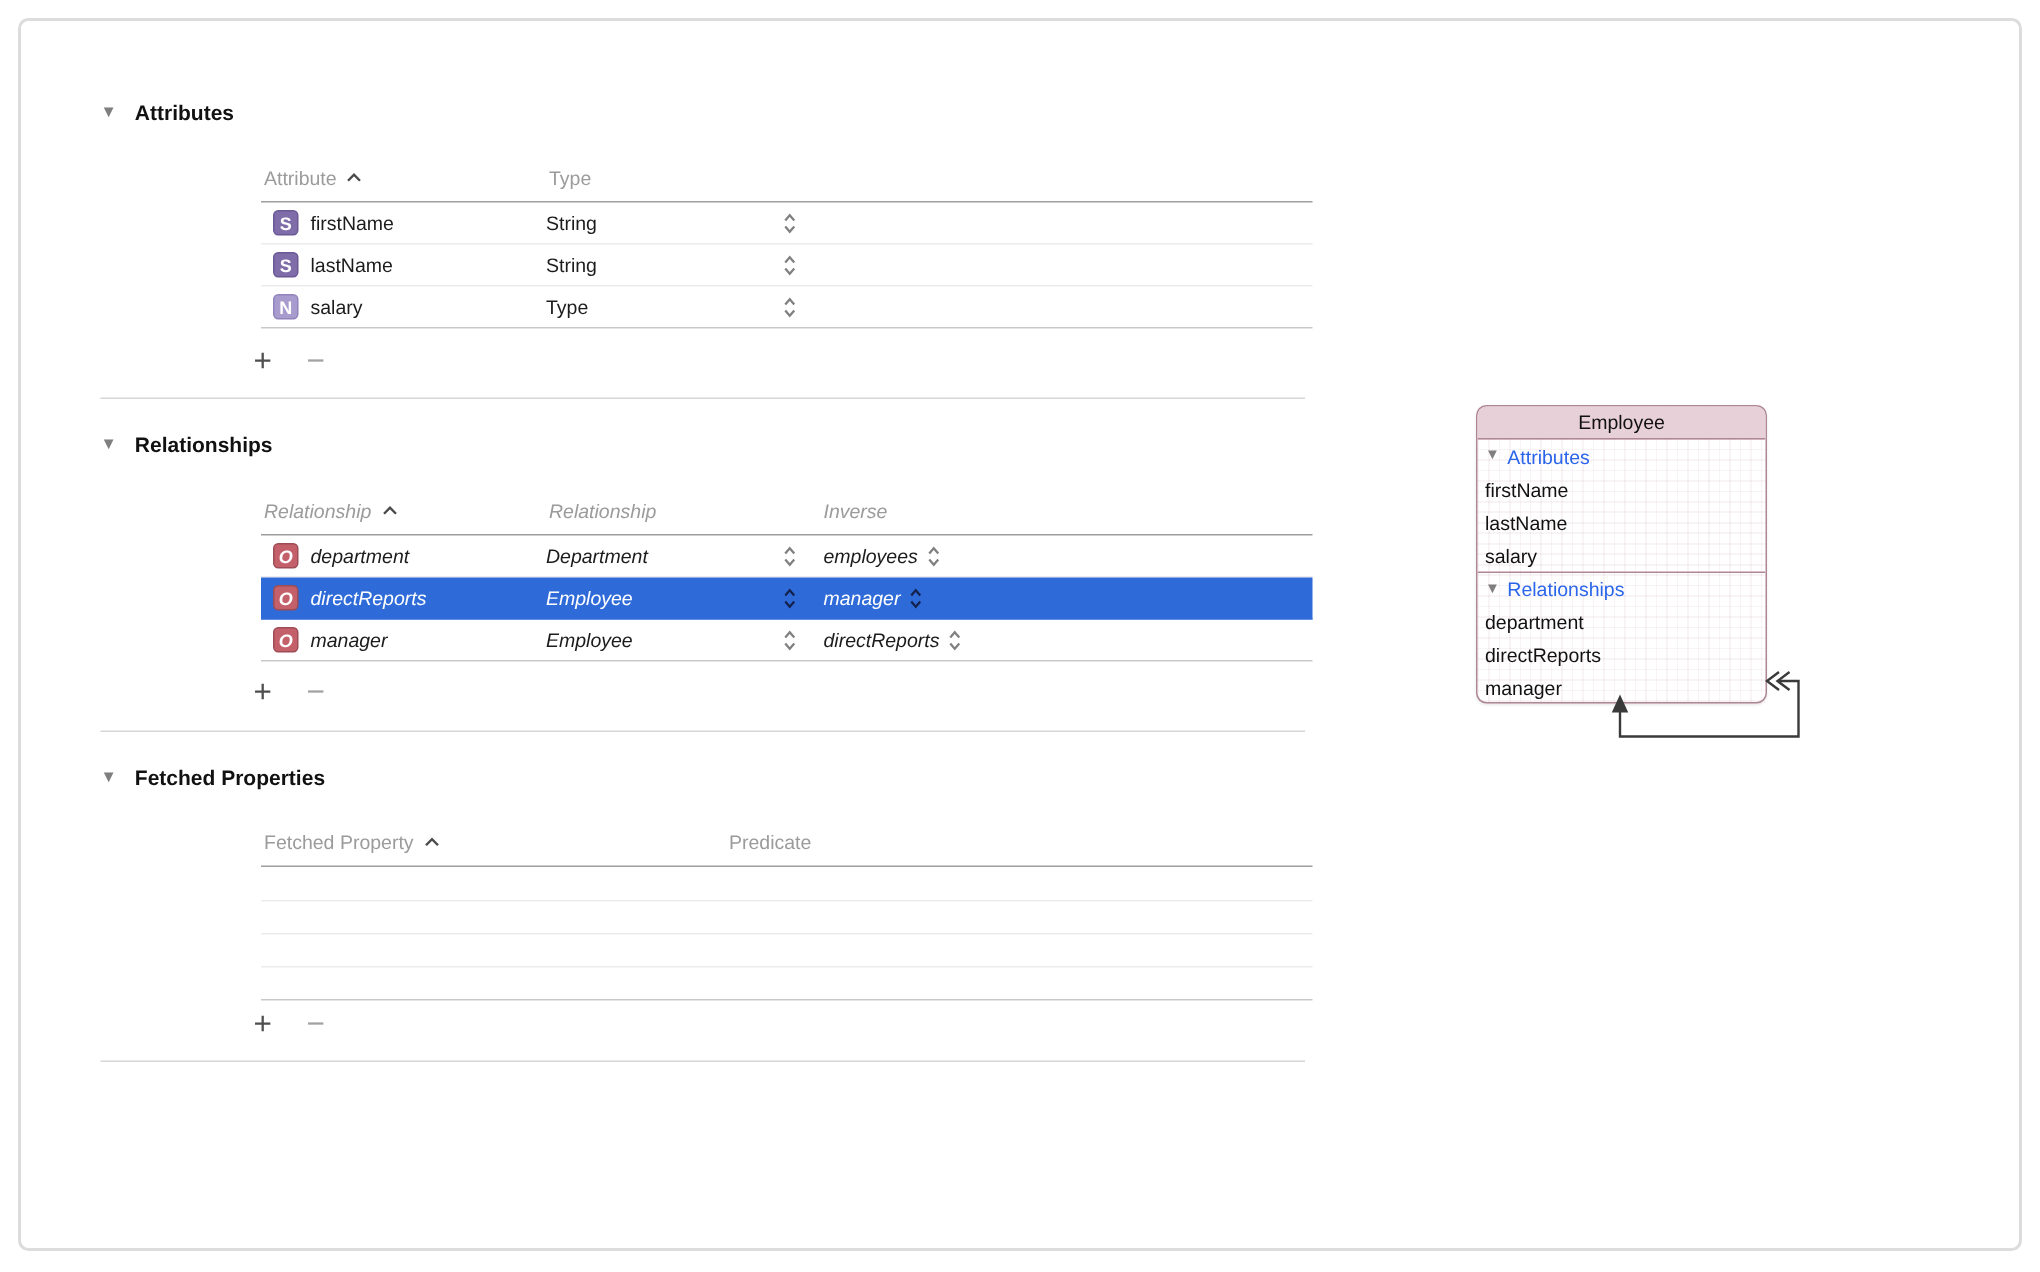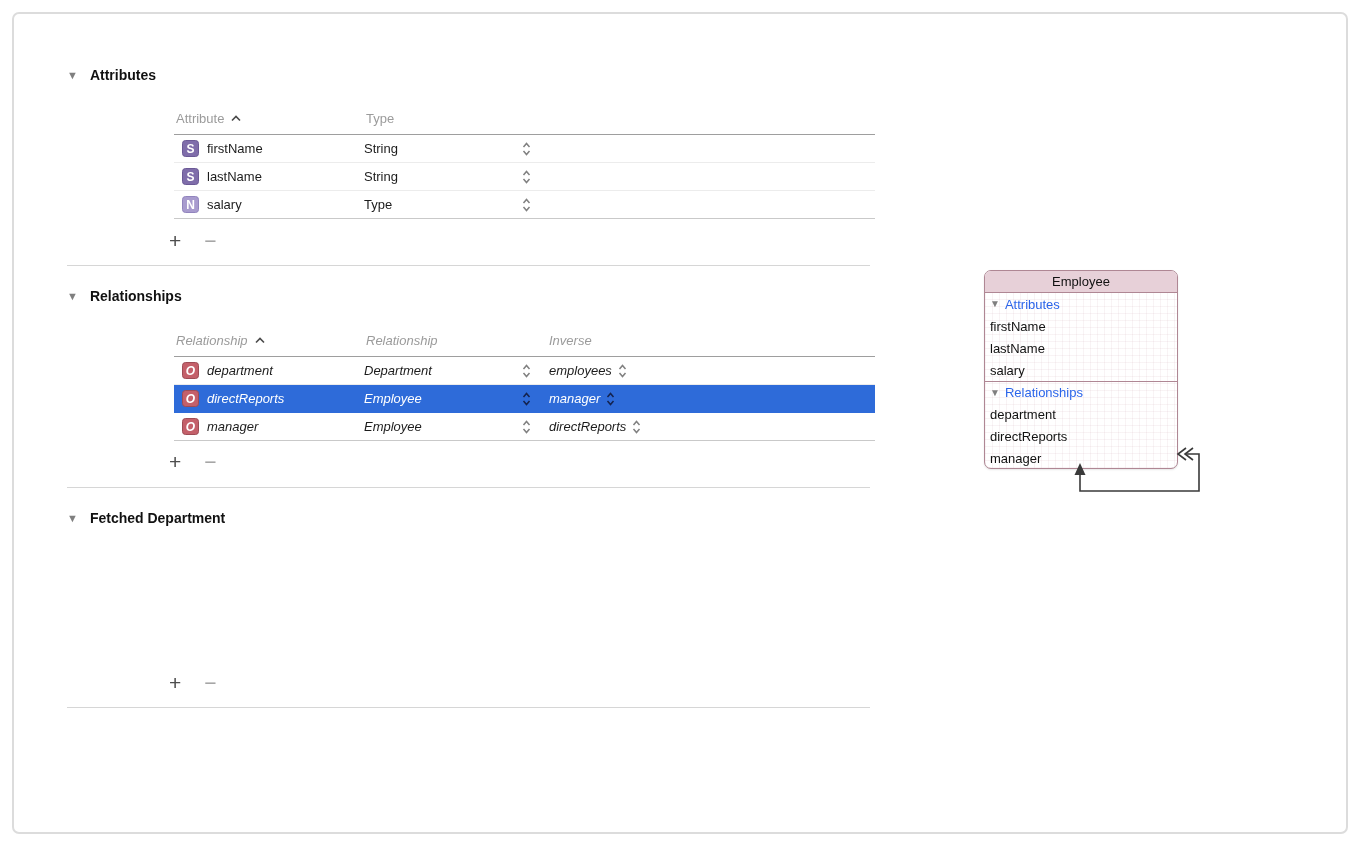--- a/index.html
+++ b/index.html
@@ -281,23 +281,44 @@
       </div>
   </div>
   <div class="pm-row" style="top:435px;">
     <button class="pm-btn pm-add">+</button>
     <button class="pm-btn pm-remove">−</button>
   </div>
   <div class="sec-divider" style="top:473px;"></div>
 
   <div class="sec-title" style="top:495px;">
     <span class="disc-tri">▼</span>
-    <span>Fetched Department</span>
-  </div>
-
+    <span>Fetched Properties</span>
+  </div>
+
+  <div class="table" style="top:531px;">
+    <div class="thead">
+      <div class="th" style="width:310px;">
+        <span>Fetched Property</span>
+        <span class="sortcaret">
+          <svg width="10" height="7" viewBox="0 0 10 7">
+              <path d="M1 5.5 L5 1.5 L9 5.5" fill="none" stroke="#4a4a4a" stroke-width="1.6"></path>
+            </svg>
+        </span>
+      </div>
+      <div class="th">
+        <span>Predicate</span>
+      </div>
+    </div>
+    <div>
+      <div class="empty-row" style="height:23px;"></div>
+      <div class="empty-row" style="height:22px;"></div>
+      <div class="empty-row" style="height:22px;"></div>
+      <div class="empty-row last" style="height:22px;"></div>
+    </div>
+  </div>
   <div class="pm-row" style="top:656px;">
     <button class="pm-btn pm-add">+</button>
     <button class="pm-btn pm-remove">−</button>
   </div>
   <div class="sec-divider" style="top:693px;"></div>
 
   <div class="entity">
     <div class="entity-header">
       <span>Employee</span>
     </div>

